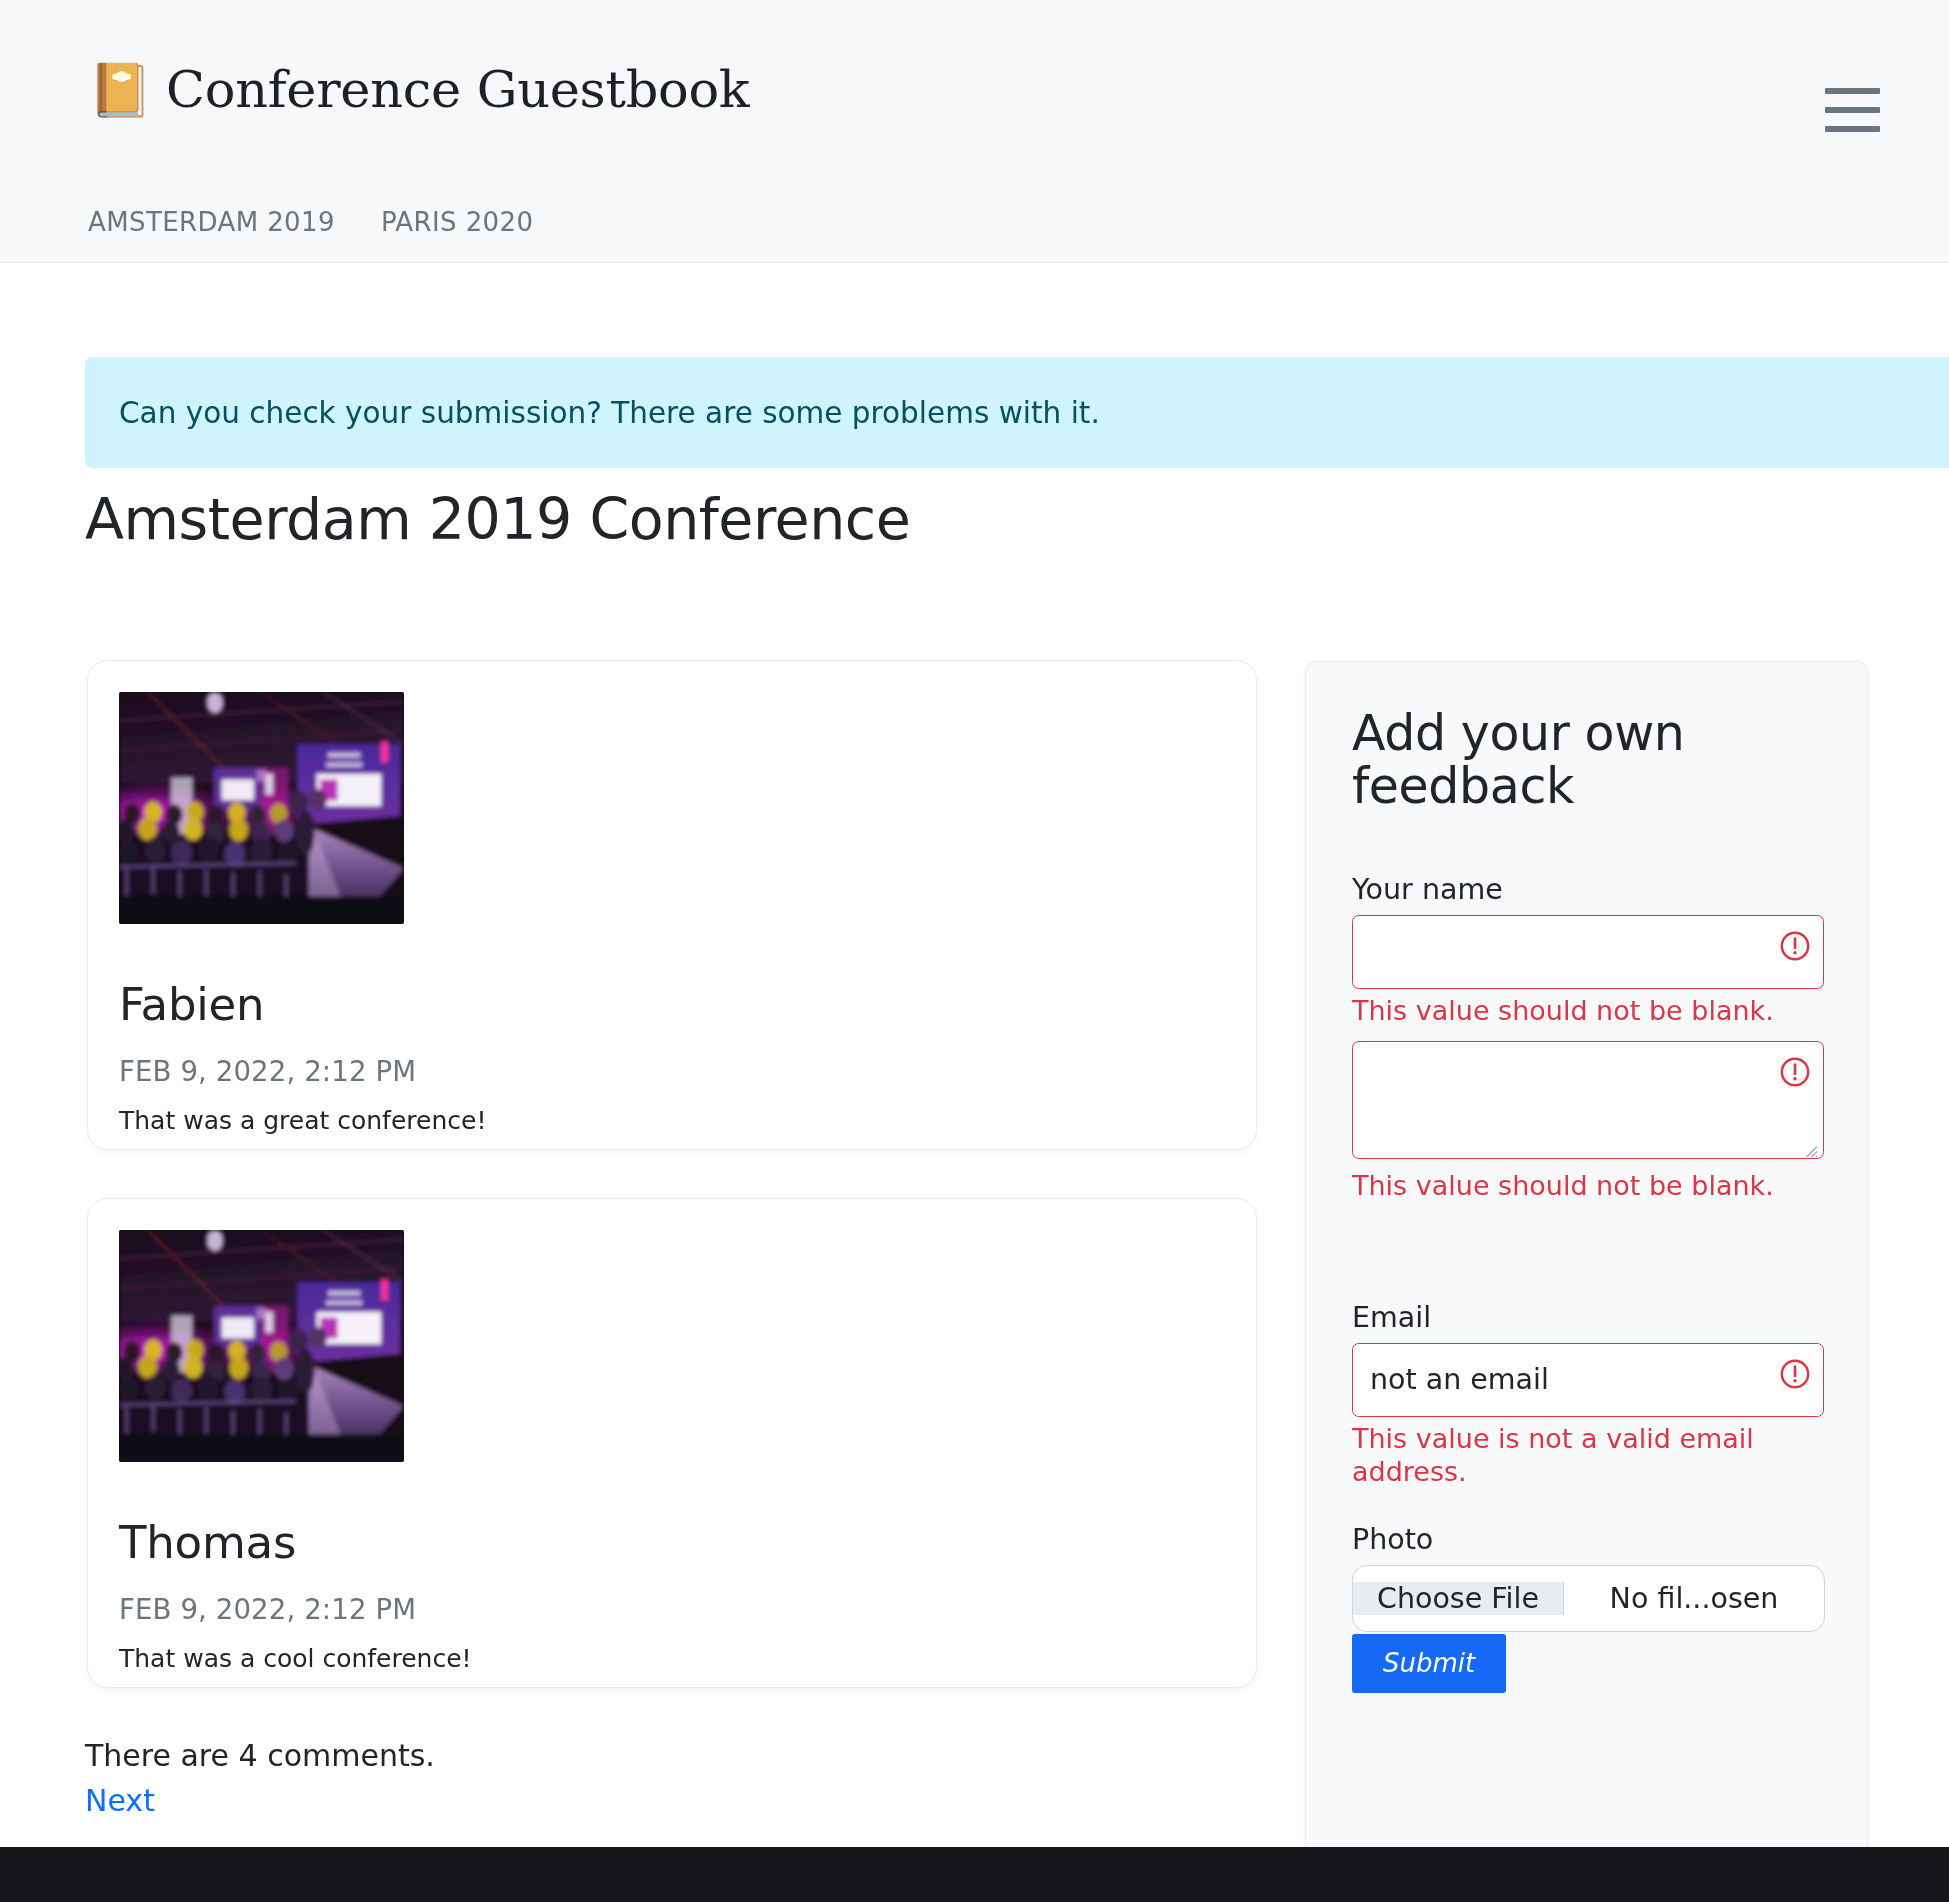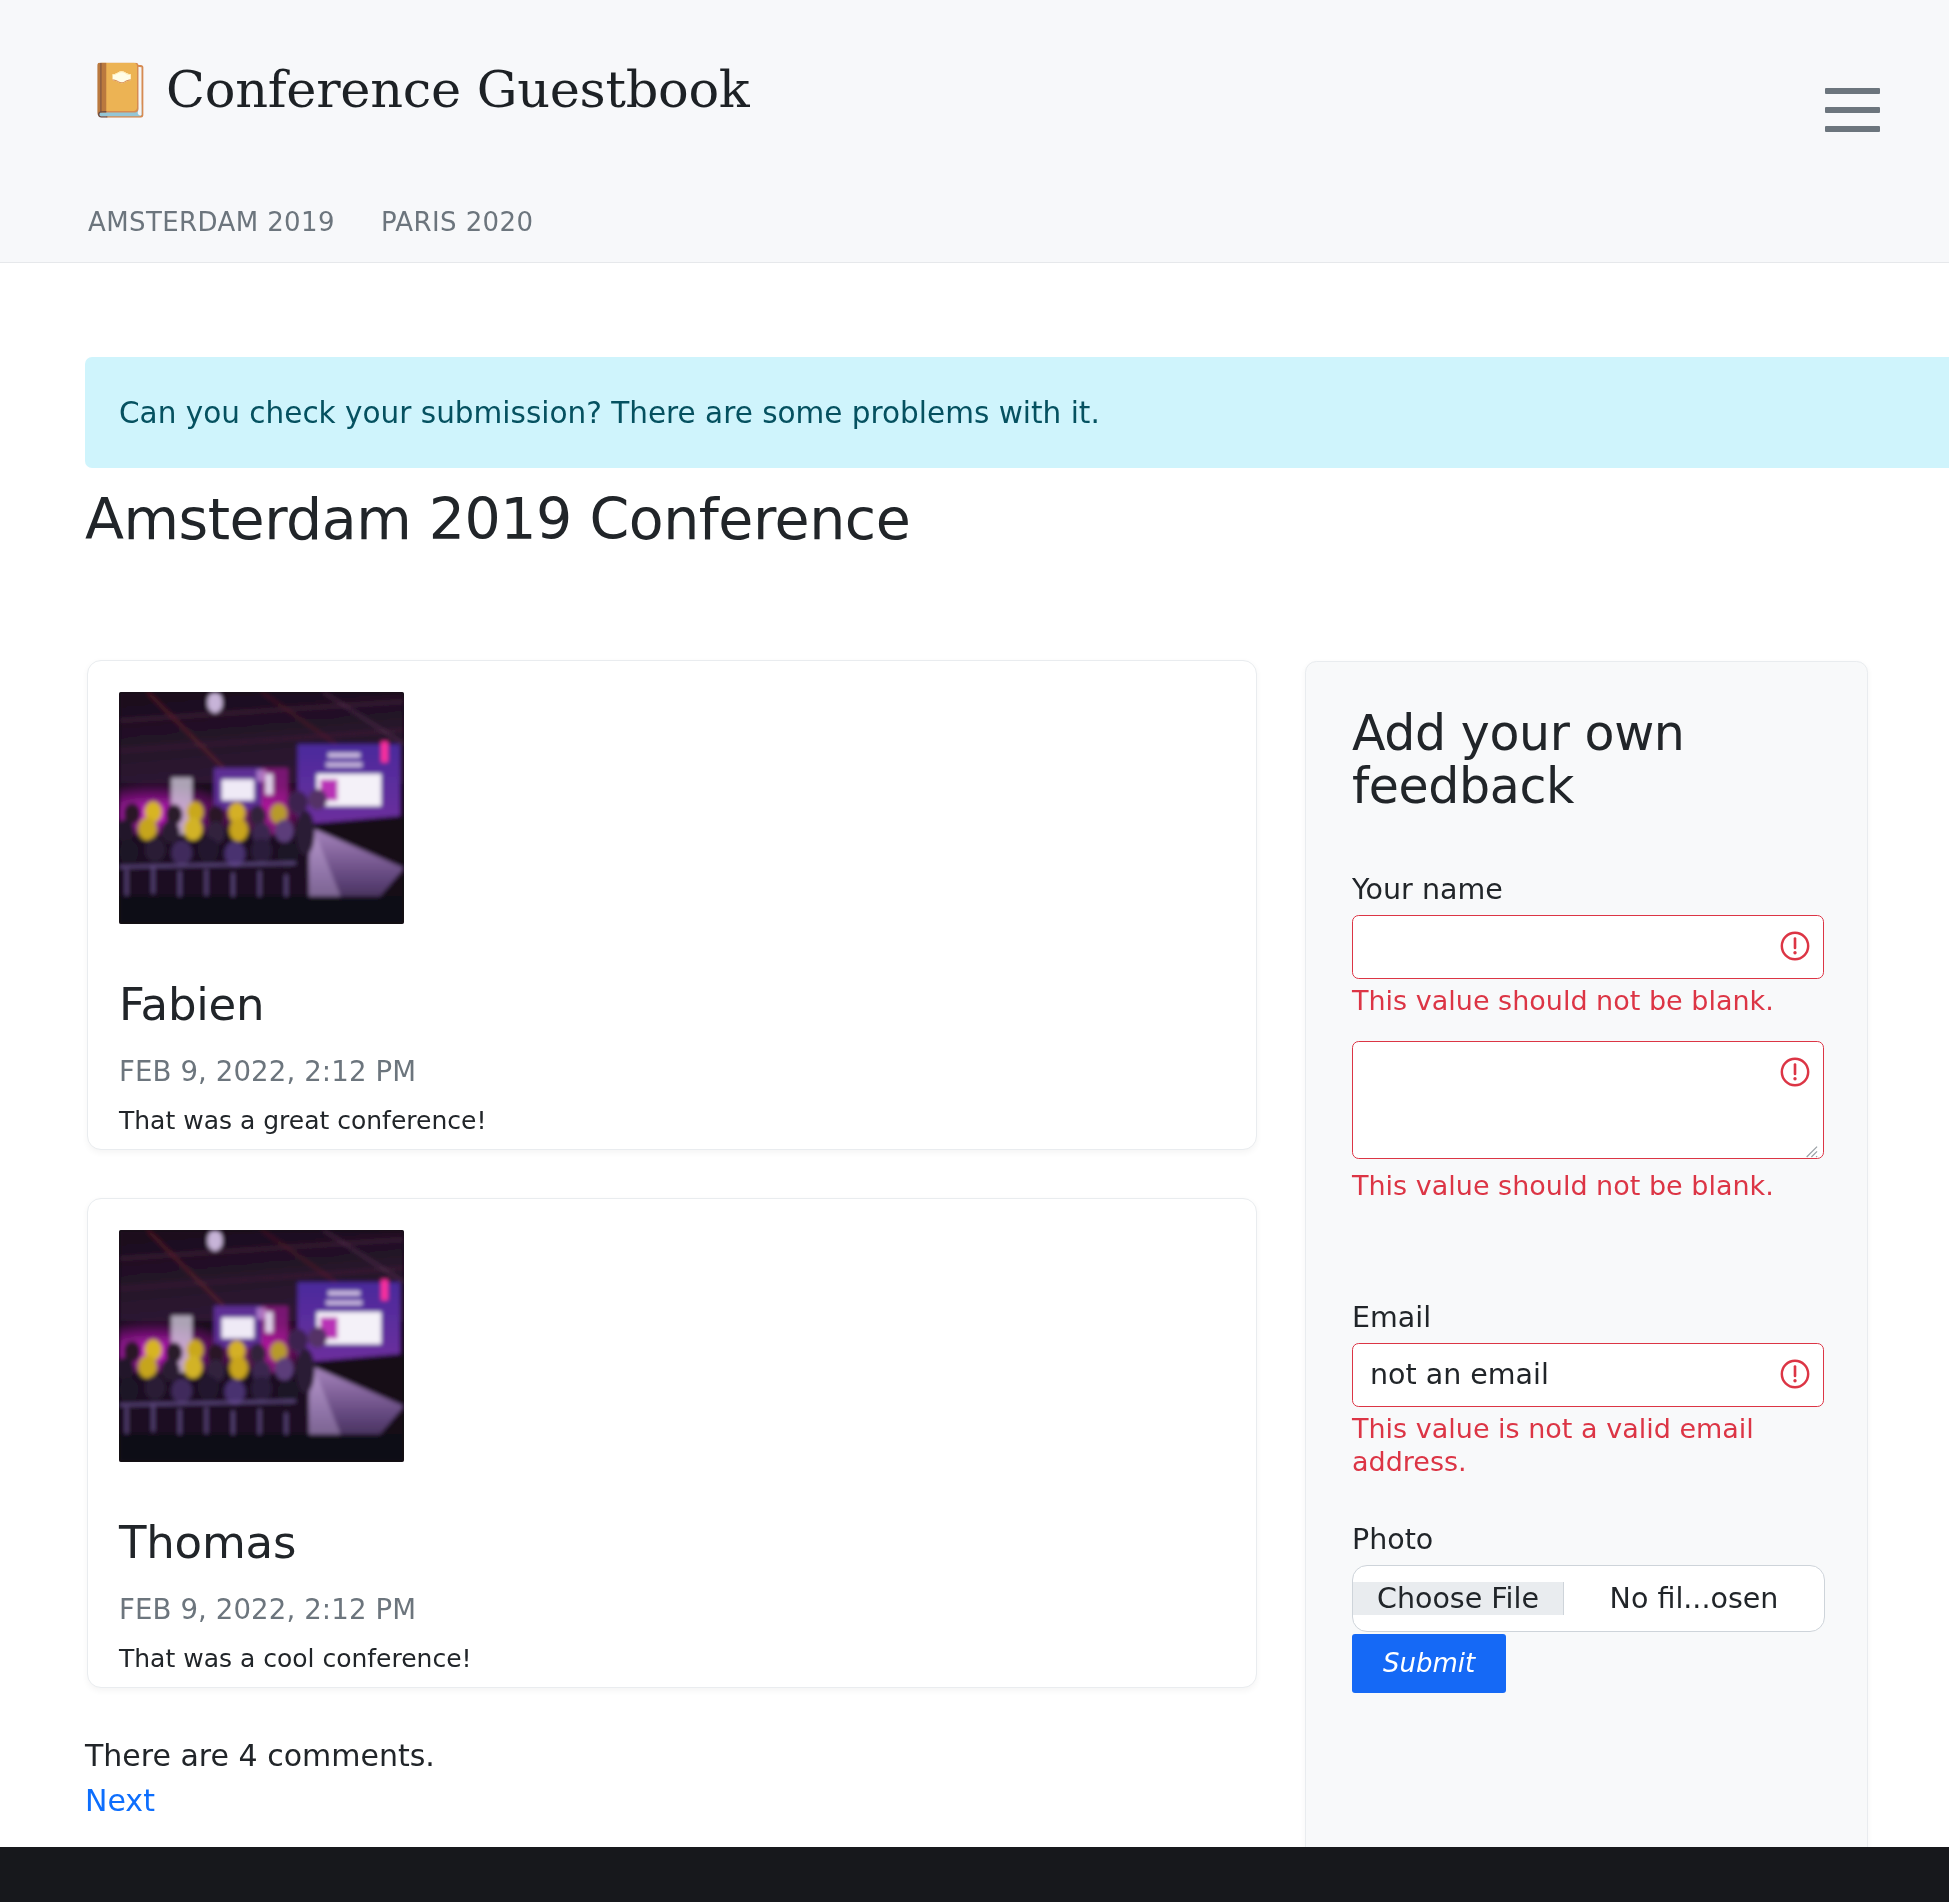--- a/index.html
+++ b/index.html
@@ -57,21 +57,21 @@
 
   
   .page-title {
     position: absolute; left: 85px; top: 486px;
     font-size: 57px; font-weight: 400; color: #212529; letter-spacing: -0.5px;
   }
 
   
   .comment-card {
     position: absolute; left: 87px; width: 1170px;
-    background: #ffffff; border: 1.9px solid #e9ecef; border-radius: 14px;
+    background: #ffffff; border: 1.9px solid #e9ecef; border-radius: 21px;
     box-shadow: 0 2.9px 6.7px rgba(0,0,0,0.045);
   }
   #card-0 { top: 660px; height: 490px; }
   #card-1 { top: 1198px; height: 490px; }
 
   .card-photo {
     position: absolute; left: 31px; top: 31px; width: 285px; height: 232px;
     border-radius: 1.9px; overflow: hidden; background: #130814;
   }
   .card-name {
@@ -105,21 +105,21 @@
   }
   .form-heading {
     position: absolute; left: 46px; top: 46px; width: 399px;
     font-size: 49px; line-height: 1.08; font-weight: 400; color: #212529;
     letter-spacing: -0.4px;
   }
   .field { position: absolute; left: 46px; width: 472px; }
   .field-label { font-size: 28.5px; color: #212529; display: block; margin-bottom: 8.6px; }
   .input-wrap { position: relative; }
   .text-input {
-    width: 472px; height: 64px; background: #fff;
+    width: 472px; height: 74px; background: #fff;
     border: 1.9px solid #dc3545; border-radius: 6.7px;
     font-family: "DejaVu Sans", sans-serif; font-size: 28.5px; color: #212529;
     padding: 0 55px 0 17px; outline: none;
   }
   .text-area {
     width: 472px; height: 118px; background: #fff;
     border: 1.9px solid #dc3545; border-radius: 6.7px;
     font-family: "DejaVu Sans", sans-serif; font-size: 28.5px; color: #212529;
     padding: 11.4px 55px 11.4px 17px; outline: none; resize: none;
   }

